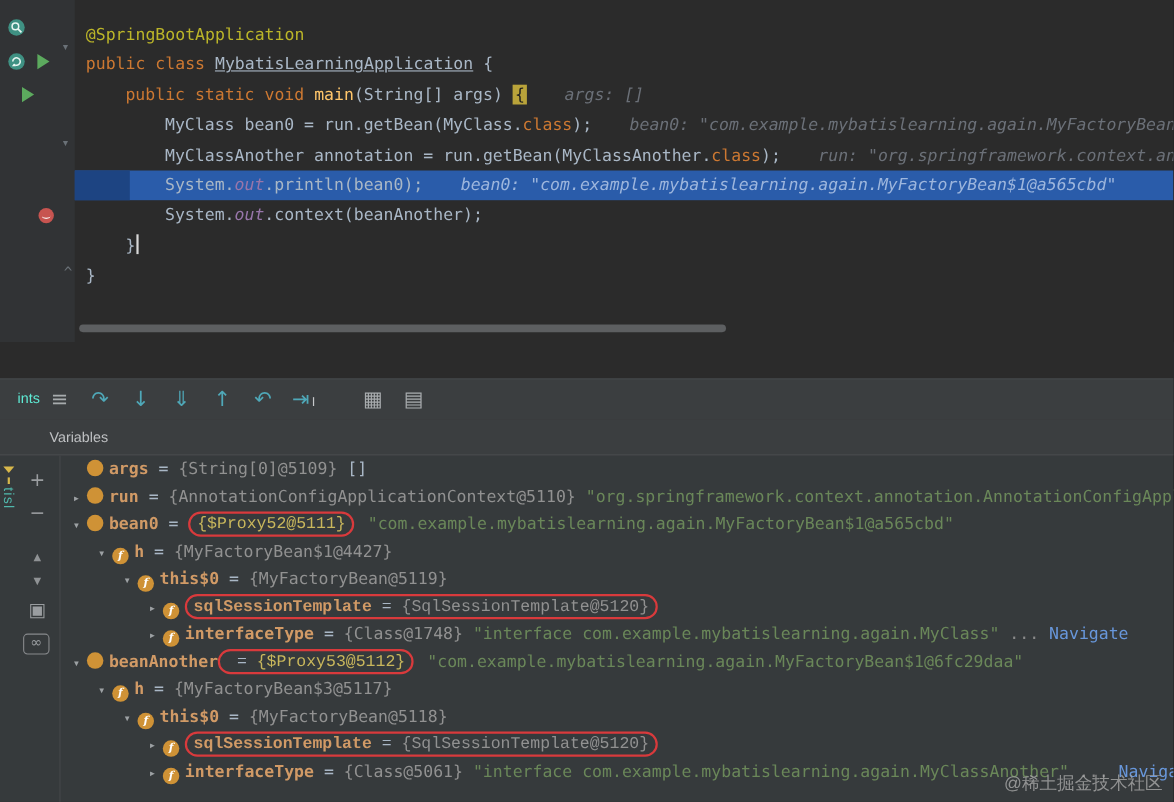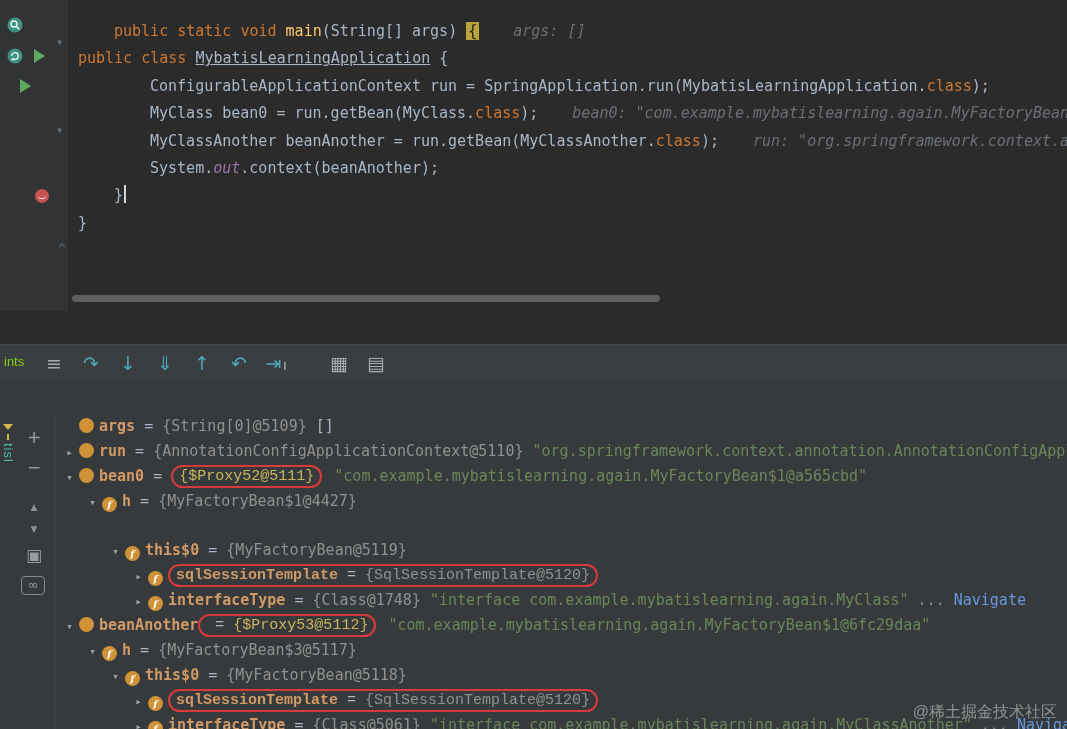--- a/index.html
+++ b/index.html
@@ -29,21 +29,21 @@
   
   .bottom{position:absolute;left:0;top:311px;width:1067px;height:418px;background:#363a3c;}
   .gapband{position:absolute;left:0;top:0;right:0;height:33px;background:#2b2b2b;}
   .dbgbar{position:absolute;left:0;top:33px;right:0;height:37px;background:#3b3e40;border-top:1px solid #45484a;
           display:flex;align-items:center;padding-left:42px;gap:13px;box-sizing:border-box;}
   .tbi{font-size:19px;width:24px;text-align:center;font-family:"DejaVu Sans",sans-serif;}
   .tbi.teal{color:#4fa8b8}.tbi.gray{color:#a7abad}.tbi.gap{margin-left:26px}
   .sfx{font-style:normal;font-size:11px;color:#c7c9cb;margin-left:2px;}
   .varhdr{position:absolute;left:0;top:70px;right:0;height:33px;background:#3b3e40;border-bottom:1px solid #494c4e;
           color:#bfc1c3;font:13px "Liberation Sans",sans-serif;line-height:33px;padding-left:45px;box-sizing:border-box;}
-  .edge-ints{position:absolute;left:4px;top:43px;color:#84cc16;font:13px "Liberation Sans",sans-serif;}
+  .edge-ints{position:absolute;left:16px;top:43px;color:#5eead4;font:13px "Liberation Sans",sans-serif;}
   .funnel{position:absolute;left:3px;top:113px;width:0;height:0;border-left:5px solid transparent;border-right:5px solid transparent;border-top:6px solid #d8b84b;}
   .funnel::after{content:'';position:absolute;left:-1px;top:4px;width:2px;height:6px;background:#d8b84b;}
   .edge-tisl{position:absolute;left:1px;top:132px;color:#51b8ac;font:13px "Liberation Sans",sans-serif;writing-mode:vertical-rl;letter-spacing:1px;}
   .rail{position:absolute;left:0;top:103px;bottom:0;width:55px;border-right:1px solid #44474a;box-sizing:border-box;
         display:flex;flex-direction:column;align-items:flex-end;padding:12px 9px 0 0;gap:8px;}
   .ri{color:#9a9da0;font-size:17px;width:22px;height:22px;line-height:22px;text-align:center;font-family:"DejaVu Sans",sans-serif;}
   .ri.small{font-size:9px;color:#8f9295;height:14px;line-height:14px;}
   .ri.box{border:1.5px solid #87898c;border-radius:4px;font-size:13px;height:17px;line-height:15px;margin-top:2px;}
   .ri:nth-child(3){margin-top:14px;}
   .tree{position:absolute;left:55px;top:103px;right:0;bottom:0;overflow:hidden;font-size:15px;}
@@ -84,62 +84,66 @@
           </svg>
       </span>
       <span class="gi tri" style="left:34px;top:49px"></span>
       <span class="gi tri" style="left:20px;top:79px"></span>
       <span class="fold" style="left:56px;top:36px">▾</span>
       <span class="fold" style="left:56px;top:124px">▾</span>
       <span class="redbp"></span>
       <span class="fold" style="left:58px;top:243px;font-size:13px">^</span>
     </div>
     <div id="code">
+        <div class="cl"><span class="ct" style="padding-left: 10px;"><span class="tk-a">@SpringBootApplication</span></span></div>
+        <div class="cl"><span class="ct" style="padding-left: 10px;"><span class="tk-k">public class </span><span class="tk-u">MybatisLearningApplication</span><span class="tk-p"> {</span></span></div>
         <div class="cl"><span class="ct" style="padding-left: 46px;"><span class="tk-k">public static void </span><span class="tk-m">main</span><span class="tk-p">(String[] args) </span><span class="tk-b">{</span><span class="hint">args: []</span></span></div>
-        <div class="cl"><span class="ct" style="padding-left: 10px;"><span class="tk-k">public class </span><span class="tk-u">MybatisLearningApplication</span><span class="tk-p"> {</span></span></div>
-        <div class="cl"><span class="ct" style="padding-left: 82px;"><span class="tk-p">ConfigurableApplicationContext run = SpringApplication.run(MybatisLearningApplication.</span><span class="tk-k">class</span><span class="tk-p">);</span></span></div>
         <div class="cl"><span class="ct" style="padding-left: 82px;"><span class="tk-p">MyClass bean0 = run.getBean(MyClass.</span><span class="tk-k">class</span><span class="tk-p">);</span><span class="hint">bean0: "com.example.mybatislearning.again.MyFactoryBean$1@a565cbd"</span></span></div>
-        <div class="cl"><span class="ct" style="padding-left: 82px;"><span class="tk-p">MyClassAnother beanAnother = run.getBean(MyClassAnother.</span><span class="tk-k">class</span><span class="tk-p">);</span><span class="hint">run: "org.springframework.context.annotation.AnnotationConfigApplicationContext"</span></span></div>
+        <div class="cl"><span class="ct" style="padding-left: 82px;"><span class="tk-p">MyClassAnother annotation = run.getBean(MyClassAnother.</span><span class="tk-k">class</span><span class="tk-p">);</span><span class="hint">run: "org.springframework.context.annotation.AnnotationConfigApplicationContext"</span></span></div>
+        <div class="cl hl"><span class="ct" style="padding-left: 82px;"><span class="tk-p">System.</span><span class="tk-f">out</span><span class="tk-p">.println(bean0);</span><span class="hintb">bean0: "com.example.mybatislearning.again.MyFactoryBean$1@a565cbd"</span></span></div>
         <div class="cl"><span class="ct" style="padding-left: 82px;"><span class="tk-p">System.</span><span class="tk-f">out</span><span class="tk-p">.context(beanAnother);</span></span></div>
         <div class="cl"><span class="ct" style="padding-left: 46px;"><span class="tk-p">}</span><span class="caret"></span></span></div>
         <div class="cl"><span class="ct" style="padding-left: 10px;"><span class="tk-p">}</span></span></div>
       </div>
     <div class="hscroll"></div>
   </div>
 
   <div class="bottom">
     <div class="gapband"></div>
     <div class="dbgbar" id="dbgbar">
         <span class="tbi gray">≡</span>
         <span class="tbi teal">↷</span>
         <span class="tbi teal">↓</span>
         <span class="tbi teal">⇓</span>
         <span class="tbi teal">↑</span>
         <span class="tbi teal">↶</span>
         <span class="tbi teal">⇥<i class="sfx">I</i></span>
         <span class="tbi gray gap">▦</span>
         <span class="tbi gray">▤</span>
       </div>
+    <div class="varhdr">
+      <span>Variables</span>
+    </div>
     <div class="edge-ints">ints</div>
     <div class="funnel"></div>
     <div class="edge-tisl">tisl</div>
     <div class="rail" id="rail">
         <span class="ri">+</span>
         <span class="ri">−</span>
         <span class="ri small">▲</span>
         <span class="ri small">▼</span>
         <span class="ri">▣</span>
         <span class="ri box">∞</span>
       </div>
     <div class="tree" id="vartree">
         <div class="vr" style="padding-left: 6px;"><span class="chev"></span><span class="vicon"></span><span class="vname">args</span><span class="veq"> = </span><span class="vref">{String[0]@5109}</span><span class="vplain"> []</span></div>
         <div class="vr" style="padding-left: 6px;"><span class="chev">▸</span><span class="vicon"></span><span class="vname">run</span><span class="veq"> = </span><span class="vref">{AnnotationConfigApplicationContext@5110}</span><span class="vstr"> "org.springframework.context.annotation.AnnotationConfigApplicationContext"</span></div>
         <div class="vr" style="padding-left: 6px;"><span class="chev">▾</span><span class="vicon"></span><span class="vname">bean0</span><span class="veq"> = </span><span class="oval"><span class="vref changed">{$Proxy52@5111}</span></span><span class="vstr"> "com.example.mybatislearning.again.MyFactoryBean$1@a565cbd"</span></div>
         <div class="vr" style="padding-left: 29px;"><span class="chev">▾</span><span class="vicon">f</span><span class="vname">h</span><span class="veq"> = </span><span class="vref">{MyFactoryBean$1@4427}</span></div>
-        <div class="vr" style="padding-left: 52px; margin-top: 24px;"><span class="chev">▾</span><span class="vicon">f</span><span class="vname">this$0</span><span class="veq"> = </span><span class="vref">{MyFactoryBean@5119}</span></div>
+        <div class="vr" style="padding-left: 52px;"><span class="chev">▾</span><span class="vicon">f</span><span class="vname">this$0</span><span class="veq"> = </span><span class="vref">{MyFactoryBean@5119}</span></div>
         <div class="vr" style="padding-left: 75px;"><span class="chev">▸</span><span class="vicon">f</span><span class="oval"><span class="vname">sqlSessionTemplate</span><span class="veq"> = </span><span class="vref">{SqlSessionTemplate@5120}</span></span></div>
         <div class="vr" style="padding-left: 75px;"><span class="chev">▸</span><span class="vicon">f</span><span class="vname">interfaceType</span><span class="veq"> = </span><span class="vref">{Class@1748}</span><span class="vstr"> "interface com.example.mybatislearning.again.MyClass"</span><span class="vmore"> ... </span><span class="vlink">Navigate</span></div>
         <div class="vr" style="padding-left: 6px;"><span class="chev">▾</span><span class="vicon"></span><span class="vname">beanAnother</span><span class="oval"><span class="veq"> = </span><span class="vref changed">{$Proxy53@5112}</span></span><span class="vstr"> "com.example.mybatislearning.again.MyFactoryBean$1@6fc29daa"</span></div>
         <div class="vr" style="padding-left: 29px;"><span class="chev">▾</span><span class="vicon">f</span><span class="vname">h</span><span class="veq"> = </span><span class="vref">{MyFactoryBean$3@5117}</span></div>
         <div class="vr" style="padding-left: 52px;"><span class="chev">▾</span><span class="vicon">f</span><span class="vname">this$0</span><span class="veq"> = </span><span class="vref">{MyFactoryBean@5118}</span></div>
         <div class="vr" style="padding-left: 75px;"><span class="chev">▸</span><span class="vicon">f</span><span class="oval"><span class="vname">sqlSessionTemplate</span><span class="veq"> = </span><span class="vref">{SqlSessionTemplate@5120}</span></span></div>
         <div class="vr" style="padding-left: 75px;"><span class="chev">▸</span><span class="vicon">f</span><span class="vname">interfaceType</span><span class="veq"> = </span><span class="vref">{Class@5061}</span><span class="vstr"> "interface com.example.mybatislearning.again.MyClassAnother"</span><span class="vmore"> ... </span><span class="vlink">Navigate</span></div>
       </div>
     <div class="wm">@稀土掘金技术社区</div>
   </div>

